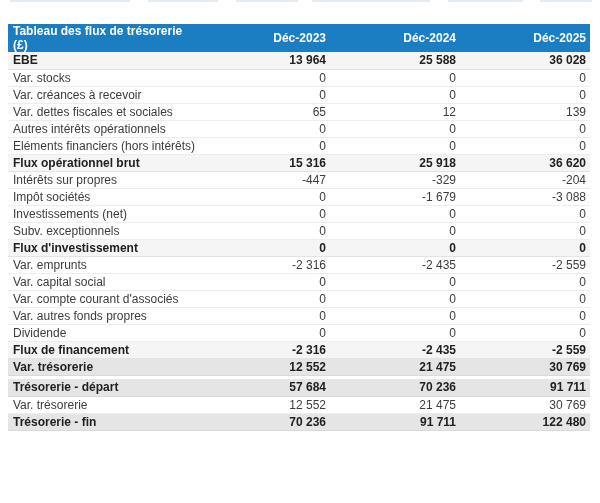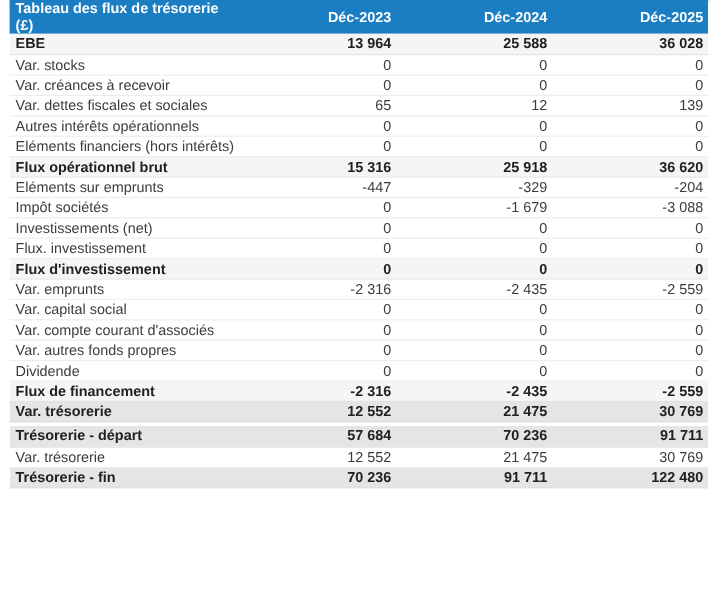--- a/index.html
+++ b/index.html
@@ -22,21 +22,21 @@
   
   .edge-frag{position:absolute;top:0;height:2px;background:#e4ecf3;}
   .frag1{left:10px;width:120px;}
   .frag2{left:148px;width:70px;}
   .frag3{left:236px;width:62px;}
   .frag4{left:312px;width:118px;}
   .frag5{left:448px;width:75px;}
   .frag6{left:540px;width:52px;}
 
   table.cashflow{
-    position:absolute;left:8px;top:0;width:582px;
+    position:absolute;left:8px;top:24px;width:582px;
     border-collapse:collapse;table-layout:fixed;
   }
   col.c-label{width:192px;}
   col.c-num{width:130px;}
   thead th{
     background:var(--header-bg);color:var(--header-text);
     font-weight:700;height:22px;font-size:12px;padding:0;
   }
   th.label{text-align:left;padding-left:5px;}
   .num{text-align:right;padding-right:4px;font-variant-numeric:tabular-nums;}
@@ -119,39 +119,39 @@
           <td class="num">0</td>
           <td class="num">0</td>
         </tr>
         <tr class="subtotal">
           <td class="label">Flux opérationnel brut</td>
           <td class="num">15 316</td>
           <td class="num">25 918</td>
           <td class="num">36 620</td>
         </tr>
         <tr class="normal">
-          <td class="label">Eléments sur emprunts</td>
+          <td class="label">Intérêts sur propres</td>
           <td class="num">-447</td>
           <td class="num">-329</td>
           <td class="num">-204</td>
         </tr>
         <tr class="normal">
           <td class="label">Impôt sociétés</td>
           <td class="num">0</td>
           <td class="num">-1 679</td>
           <td class="num">-3 088</td>
         </tr>
         <tr class="normal">
           <td class="label">Investissements (net)</td>
           <td class="num">0</td>
           <td class="num">0</td>
           <td class="num">0</td>
         </tr>
         <tr class="normal">
-          <td class="label">Flux. investissement</td>
+          <td class="label">Subv. exceptionnels</td>
           <td class="num">0</td>
           <td class="num">0</td>
           <td class="num">0</td>
         </tr>
         <tr class="subtotal">
           <td class="label">Flux d'investissement</td>
           <td class="num">0</td>
           <td class="num">0</td>
           <td class="num">0</td>
         </tr>

